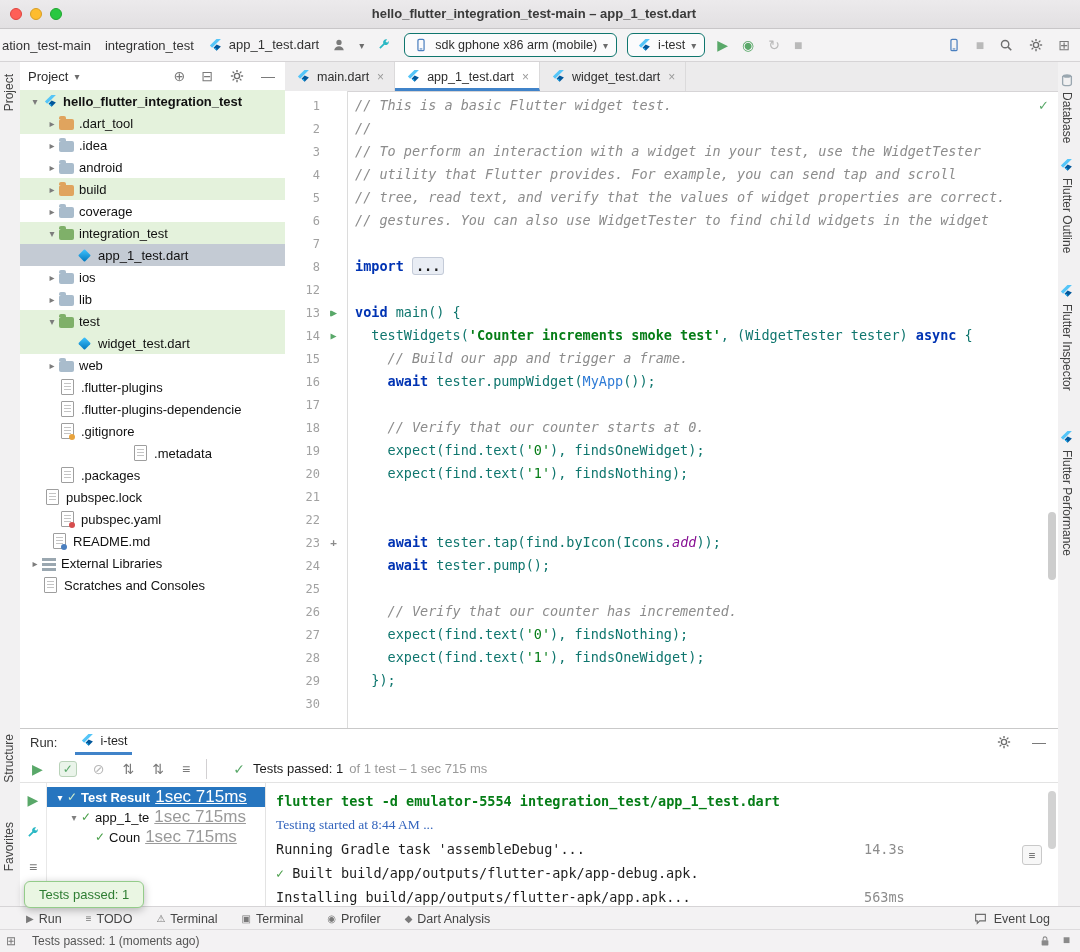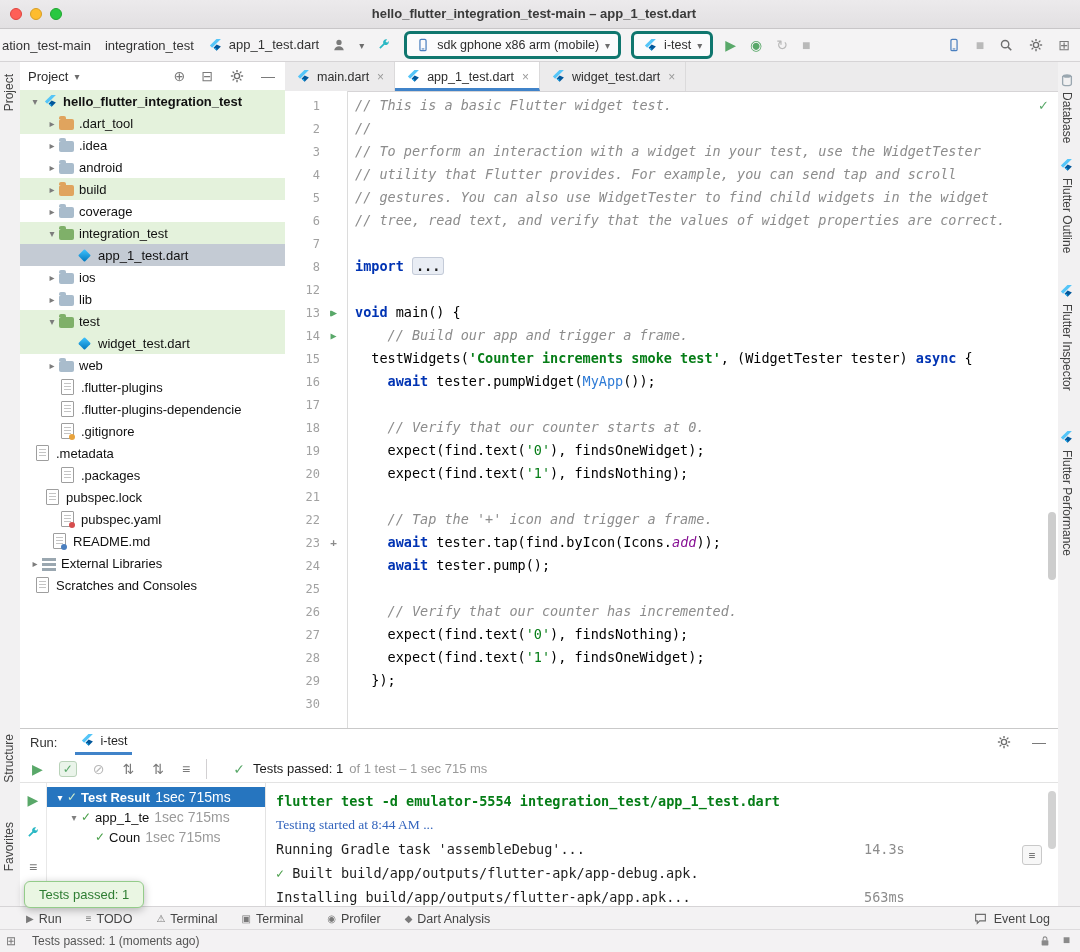--- a/index.html
+++ b/index.html
@@ -12,21 +12,21 @@
   .tl{width:12px;height:12px;border-radius:50%;display:inline-block;}
   .tl.red{background:#FF5F57;border:1px solid #E0443E;box-sizing:border-box;}
   .tl.yellow{background:#FEBC2E;border:1px solid #D89E24;box-sizing:border-box;}
   .tl.green{background:#28C840;border:1px solid #1FA52F;box-sizing:border-box;}
   .wtitle{position:absolute;left:0;right:12px;top:6px;text-align:center;font-weight:bold;font-size:13px;color:#3A3A3A;}
 
   
   .toolbar{position:absolute;top:29px;left:0;right:0;height:32px;background:#F4F3F4;border-bottom:1px solid #D6D4D6;display:flex;align-items:center;padding:0 8px 0 2px;gap:10px;}
   .bc{display:flex;align-items:center;gap:14px;}
   .bc-item{display:flex;align-items:flex-start;gap:5px;color:#333;cursor:pointer;}
-  .combo{display:flex;align-items:center;gap:6px;height:22px;padding:0 8px;background:#FBFBFC;border:3px solid #0f766e;border-radius:6px;font-size:12.5px;color:#2d2d2d;cursor:pointer;}
+  .combo{display:flex;align-items:center;gap:6px;height:22px;padding:0 8px;background:#FBFBFC;border:1px solid #0f766e;border-radius:6px;font-size:12.5px;color:#2d2d2d;cursor:pointer;}
   .caret{color:#6c6c6c;font-size:10px;}
   .tbtn{font-size:14px;color:#7a7a7a;cursor:pointer;line-height:1;padding:2px;}
   .tbtn.green{color:#59A869;}
   .tbtn.dim{color:#B9B9B9;}
   .tbtn.boxed{border:1px solid #B9D2B9;background:#EAF4EA;border-radius:3px;font-size:12px;padding:1px 3px;}
   .vsep{width:1px;height:20px;background:#D2D0D2;}
   .spacer{flex:1;}
   .ico{display:inline-flex;width:16px;height:16px;align-items:center;justify-content:center;flex:none;}
   .ico svg{display:block;}
 
@@ -77,21 +77,21 @@
   .gmark{width:27px;text-align:center;flex:none;font-size:11px;color:#8a8a8a;}
   .runarr{color:#59A869;font-size:10px;cursor:pointer;}
   .runarr.ov{margin-left:-5px;}
   .gplus{color:#8a8a8a;font-weight:bold;cursor:pointer;}
   .codearea{flex:1;padding:3px 0 0 7px;overflow:hidden;}
   .cline{height:23px;line-height:23px;white-space:pre;}
   .tk-c{color:#8C8C8C;font-style:italic;}
   .tk-k{color:#0033B3;font-weight:bold;}
   .tk-s{color:#067D17;}
   .tk-sb{color:#067D17;font-weight:bold;}
-  .tk-p{color:#000000;}
+  .tk-p{color:#0f766e;}
   .tk-cl{color:#2E7BD6;}
   .tk-it{color:#871094;font-style:italic;}
   .tk-f{font-weight:bold;color:#1a1a1a;background:#E9EDF4;border:1px solid #C4CBD8;border-radius:3px;padding:0 3px;}
   .einspect{position:absolute;top:36px;right:9px;color:#59A869;font-size:13px;}
   .escroll{position:absolute;right:2px;top:450px;width:8px;height:68px;background:#CDCDCD;border-radius:4px;}
 
   
   .runpanel{position:absolute;left:20px;right:22px;top:728px;bottom:46px;background:#FFF;border-top:1px solid #C9C9C9;}
   .rhead{height:26px;display:flex;align-items:center;padding:0 10px;gap:18px;}
   .rhead .rlabel{color:#333;}
@@ -100,21 +100,21 @@
   .rtools{height:27px;border-bottom:1px solid #E3E3E3;display:flex;align-items:center;gap:14px;padding:0 10px;}
   .rstatus{display:flex;align-items:center;gap:6px;margin-left:10px;font-size:13px;}
   .rstatus .strong{color:#1c1c1c;}
   .rstatus .rest{color:#9a9a9a;}
   .rbody{position:absolute;top:54px;left:0;right:0;bottom:0;display:flex;}
   .rvtools{width:26px;border-right:1px solid #E8E8E8;display:flex;flex-direction:column;align-items:center;gap:14px;padding-top:8px;flex:none;}
   .rtree{width:218px;border-right:1px solid #E3E3E3;padding-top:4px;flex:none;overflow:hidden;}
   .rrow{height:20px;display:flex;align-items:center;font-size:13px;cursor:pointer;white-space:nowrap;}
   .rrow .chev{color:#808080;}
   .rrow .rcheck{color:#4DA14D;margin-right:4px;font-size:12px;}
-  .rrow .rdur{color:#9a9a9a;font-size:14px;margin-left:5px;}
+  .rrow .rdur{color:#9a9a9a;font-size:17px;margin-left:5px;text-decoration:underline;}
   .rrow.sel{background:#2675BF;}
   .rrow.sel .rlab,.rrow.sel .rdur,.rrow.sel .chev{color:#FFF;}
   .rrow.sel .rcheck{color:#CDEBCD;}
   .rrow .rlab{color:#111;font-weight:normal;}
   .rrow.sel .rlab{font-weight:bold;}
   .rconsole{flex:1;position:relative;font-family:"DejaVu Sans Mono","Liberation Mono",monospace;font-size:13.5px;padding:6px 10px 0 10px;overflow:hidden;}
   .conline{position:relative;height:24px;line-height:24px;white-space:pre;color:#1f1f1f;}
   .cl-cmd{color:#067D17;font-weight:bold;}
   .cl-info{color:#3465BD;font-family:Liberation Serif, serif;}
   .contime{position:absolute;left:588px;top:0;color:#8C8C8C;}
@@ -390,21 +390,21 @@
         <div class="trow" style="padding-left: 25px;">
           <span class="chev"></span>
           <span class="ico-file"></span>
           <span class="tlabel">.flutter-plugins-dependencie</span>
         </div>
         <div class="trow" style="padding-left: 25px;">
           <span class="chev"></span>
           <span class="ico-file-git"></span>
           <span class="tlabel">.gitignore</span>
         </div>
-        <div class="trow" style="">
+        <div class="trow" style="padding-left: 25px; justify-content: center;">
           <span class="chev"></span>
           <span class="ico-file"></span>
           <span class="tlabel">.metadata</span>
         </div>
         <div class="trow" style="padding-left: 25px;">
           <span class="chev"></span>
           <span class="ico-file"></span>
           <span class="tlabel">.packages</span>
         </div>
         <div class="trow" style="padding-left: 10px;">
@@ -420,21 +420,21 @@
         <div class="trow" style="padding-left: 17px;">
           <span class="chev"></span>
           <span class="ico-file-md"></span>
           <span class="tlabel">README.md</span>
         </div>
         <div class="trow" style="padding-left: 8px;">
           <span class="chev">▸</span>
           <span class="ico-libs"></span>
           <span class="tlabel">External Libraries</span>
         </div>
-        <div class="trow" style=" text-align: center;">
+        <div class="trow" style="padding-left: 8px; text-align: center;">
           <span class="chev"></span>
           <span class="ico-scratch"></span>
           <span class="tlabel">Scratches and Consoles</span>
         </div>
       </div>
   </div>
 
   <div class="editor">
     <div class="etabs">
         <div class="etab">
@@ -580,35 +580,35 @@
           <div class="gline">
             <span class="lnum">30</span>
             <span class="gmark"></span>
           </div>
         </div>
       <div class="codearea">
           <div class="cline"><span class="tk-c">// This is a basic Flutter widget test.</span></div>
           <div class="cline"><span class="tk-c">//</span></div>
           <div class="cline"><span class="tk-c">// To perform an interaction with a widget in your test, use the WidgetTester</span></div>
           <div class="cline"><span class="tk-c">// utility that Flutter provides. For example, you can send tap and scroll</span></div>
+          <div class="cline"><span class="tk-c">// tree, read text, and verify that the values of widget properties are correct.</span></div>
           <div class="cline"><span class="tk-c">// gestures. You can also use WidgetTester to find child widgets in the widget</span></div>
-          <div class="cline"><span class="tk-c">// tree, read text, and verify that the values of widget properties are correct.</span></div>
           <div class="cline"></div>
           <div class="cline"><span class="tk-k">import</span><span class="tk-p"> </span><span class="tk-f">...</span></div>
           <div class="cline"></div>
           <div class="cline"><span class="tk-k">void</span><span class="tk-p"> main() {</span></div>
+          <div class="cline"><span class="tk-p">  testWidgets(</span><span class="tk-sb">'Counter increments smoke test'</span><span class="tk-p">, (WidgetTester tester) </span><span class="tk-k">async</span><span class="tk-p"> {</span></div>
           <div class="cline"><span class="tk-p">    </span><span class="tk-c">// Build our app and trigger a frame.</span></div>
-          <div class="cline"><span class="tk-p">  testWidgets(</span><span class="tk-sb">'Counter increments smoke test'</span><span class="tk-p">, (WidgetTester tester) </span><span class="tk-k">async</span><span class="tk-p"> {</span></div>
           <div class="cline"><span class="tk-p">    </span><span class="tk-k">await</span><span class="tk-p"> tester.pumpWidget(</span><span class="tk-cl">MyApp</span><span class="tk-p">());</span></div>
           <div class="cline"></div>
           <div class="cline"><span class="tk-p">    </span><span class="tk-c">// Verify that our counter starts at 0.</span></div>
           <div class="cline"><span class="tk-p">    expect(find.text(</span><span class="tk-s">'0'</span><span class="tk-p">), findsOneWidget);</span></div>
           <div class="cline"><span class="tk-p">    expect(find.text(</span><span class="tk-s">'1'</span><span class="tk-p">), findsNothing);</span></div>
           <div class="cline"></div>
-          <div class="cline"><span class="tk-p">    </span><span class="tk-c">// Tap the '+' icon and trigger a frame.</span></div>
+          <div class="cline"><span class="tk-p">    </span></div>
           <div class="cline"><span class="tk-p">    </span><span class="tk-k">await</span><span class="tk-p"> tester.tap(find.byIcon(Icons.</span><span class="tk-it">add</span><span class="tk-p">));</span></div>
           <div class="cline"><span class="tk-p">    </span><span class="tk-k">await</span><span class="tk-p"> tester.pump();</span></div>
           <div class="cline"></div>
           <div class="cline"><span class="tk-p">    </span><span class="tk-c">// Verify that our counter has incremented.</span></div>
           <div class="cline"><span class="tk-p">    expect(find.text(</span><span class="tk-s">'0'</span><span class="tk-p">), findsNothing);</span></div>
           <div class="cline"><span class="tk-p">    expect(find.text(</span><span class="tk-s">'1'</span><span class="tk-p">), findsOneWidget);</span></div>
           <div class="cline"><span class="tk-p">  });</span></div>
           <div class="cline"></div>
         </div>
     </div>

